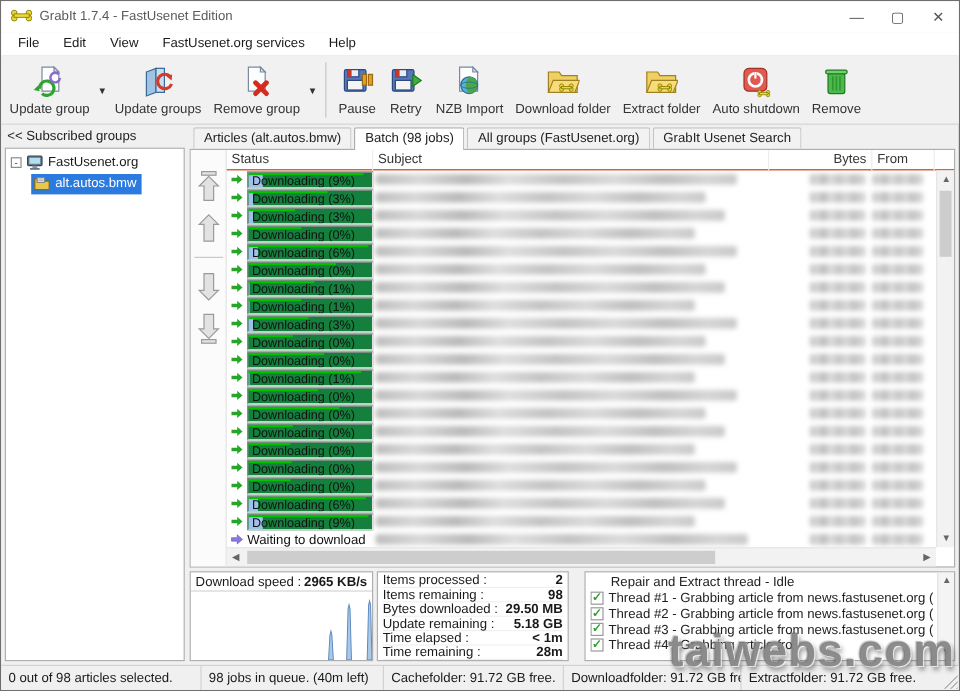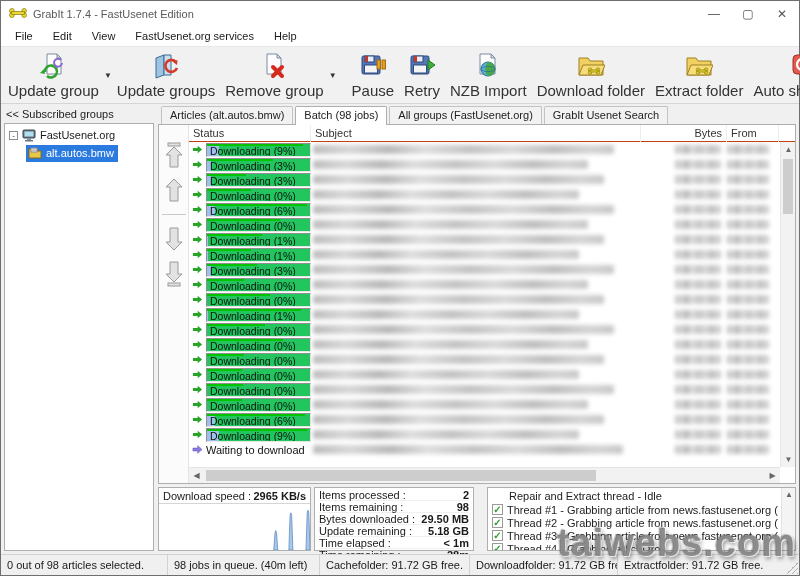--- a/index.html
+++ b/index.html
@@ -13,21 +13,21 @@
   .win-btn { width:34px; height:26px; display:flex; align-items:center; justify-content:center; color:#555; font-size:12px; }
 
   
   .menubar { height:20px; background:#ffffff; display:flex; align-items:center; padding-left:4px; flex:0 0 auto; border-bottom:1px solid #e8e8e8; }
   .menu-item { padding:2px 10px 3px 10px; color:#1a1a1a; }
 
   
   .toolbar { height:57px; background:#f1f1f1; border-bottom:1px solid #d5d5d5; display:flex; align-items:center; padding:2px 2px; flex:0 0 auto; }
   .tbtn { display:flex; flex-direction:column; align-items:center; justify-content:center; padding:2px 5px; height:52px; }
   .tbtn .ticon { width:30px; height:30px; display:flex; align-items:center; justify-content:center; }
-  .tbtn .tlabel { font-size:15px; color:#333; margin-top:2px; white-space:nowrap; }
+  .tbtn .tlabel { font-size:11px; color:#333; margin-top:2px; white-space:nowrap; }
   .tdrop { width:11px; height:52px; display:flex; align-items:center; justify-content:center; font-size:8px; color:#333; }
   .tsep { width:1px; height:46px; background:#c6c6c6; margin:0 5px; }
 
   
   .appbody { flex:1; display:flex; min-height:0; }
   .sidebar { width:155px; background:#f0f0f0; padding:2px 2px 3px 3px; display:flex; flex-direction:column; }
   .sidebar-header { height:17px; padding:2px 2px; color:#222; }
   .tree { flex:1; background:#fff; border:1px solid #aeaeae; padding-top:2px; }
   .tree-row { height:18px; display:flex; align-items:center; white-space:nowrap; }
   .expander { width:9px; height:9px; border:1px solid #8c8c8c; background:#fff; display:inline-flex; align-items:center; justify-content:center; margin:0 3px 0 4px; font-size:8px; line-height:7px; color:#333; }
@@ -50,21 +50,21 @@
   .lheader .hcell { border-right:1px solid #ededed; height:17px; display:flex; align-items:center; padding:0 4px; }
   .col-status { width:122px; flex:0 0 auto; }
   .col-subject { flex:1; min-width:0; }
   .col-bytes { width:86px; flex:0 0 auto; justify-content:flex-end; }
   .col-from { width:52px; flex:0 0 auto; }
 
   .rows { flex:1; overflow:hidden; padding-right:16px; }
   .job-row, .wait-row { height:15px; display:flex; align-items:center; }
   .status-cell { width:122px; flex:0 0 auto; display:flex; align-items:center; padding-left:3px; }
   .jarrow { width:11px; height:11px; margin-right:3px; flex:0 0 auto; }
-  .status-box { width:112px; height:14px; position:relative; background:#22c55e; border:1px solid; border-color:#8f8f8f #e6e6e6 #e6e6e6 #8f8f8f; overflow:hidden;text-align:center; }
+  .status-box { width:112px; height:14px; position:relative; background:#15803d; border:1px solid; border-color:#8f8f8f #e6e6e6 #e6e6e6 #8f8f8f; overflow:hidden;text-align:center; }
   .status-box .fill { position:absolute; left:0; top:0; bottom:0; background:#9fc0ea; }
   .status-box .topline { position:absolute; left:0; top:0; height:2px; background:#00c400; }
   .status-box .stext { position:absolute; left:3px; top:1px; font-size:10.5px; color:#111; white-space:nowrap; }
   .wait-row .wtext { color:#111; }
 
   .subject-cell { flex:1; min-width:0; padding:0 8px 0 2px; }
   .bytes-cell { width:86px; flex:0 0 auto; display:flex; justify-content:flex-end; padding-right:6px; }
   .from-cell { width:52px; flex:0 0 auto; }
   .blur { height:9px; border-radius:2px; filter:blur(2.2px); background:linear-gradient(90deg,#bdbdbd,#d8d8d8 12%,#b9b9b9 25%,#dedede 37%,#c3c3c3 52%,#dadada 66%,#bfbfbf 80%,#d5d5d5 92%,#c8c8c8); }
   .subject-cell .blur { width:94%; }
@@ -78,21 +78,21 @@
   .vscroll { position:absolute; right:0; top:17px; bottom:16px; width:15px; background:#f2f2f2; border-left:1px solid #e5e5e5; }
   .vscroll .sa { position:absolute; left:0; width:15px; height:15px; display:flex; align-items:center; justify-content:center; font-size:8px; color:#666; }
   .vscroll .sa.up { top:0; } .vscroll .sa.down { bottom:0; }
   .vscroll .vthumb { position:absolute; left:2px; right:2px; top:17px; height:55px; background:#cdcdcd; }
   .hscroll { position:absolute; left:0; right:15px; bottom:0; height:16px; background:#f2f2f2; border-top:1px solid #e5e5e5; }
   .hscroll .sa { position:absolute; top:0; width:15px; height:15px; display:flex; align-items:center; justify-content:center; font-size:8px; color:#666; }
   .hscroll .sa.left { left:0; } .hscroll .sa.right { right:0; }
   .hscroll .hthumb { position:absolute; top:2px; bottom:2px; left:17px; width:66%; background:#cdcdcd; }
 
   
-  .bottom { height:64px; display:flex; margin:3px 0 3px 0; flex:0 0 auto; }
+  .bottom { height:75px; display:flex; margin:3px 0 3px 0; flex:0 0 auto; }
   .panel { background:#fff; border:1px solid #aeaeae; }
   .speed-panel { width:153px; margin-right:3px; display:flex; flex-direction:column; }
   .speed-head { display:flex; justify-content:space-between; padding:2px 4px 1px 4px; border-bottom:1px solid #d5d5d5; }
   .speed-head .sval { font-weight:bold; }
   .speed-graph { flex:1; }
   .stats-panel { width:160px; margin-right:13px; padding:1px 4px; }
   .stat-row { display:flex; justify-content:space-between; height:12px; align-items:center; border-bottom:1px solid #f0f0f0; }
   .stat-row .sval { font-weight:bold; }
   .threads-panel { flex:1; position:relative; padding:2px 17px 2px 4px; overflow:hidden; }
   .thread-title { padding-left:17px; height:13px; color:#222; }

